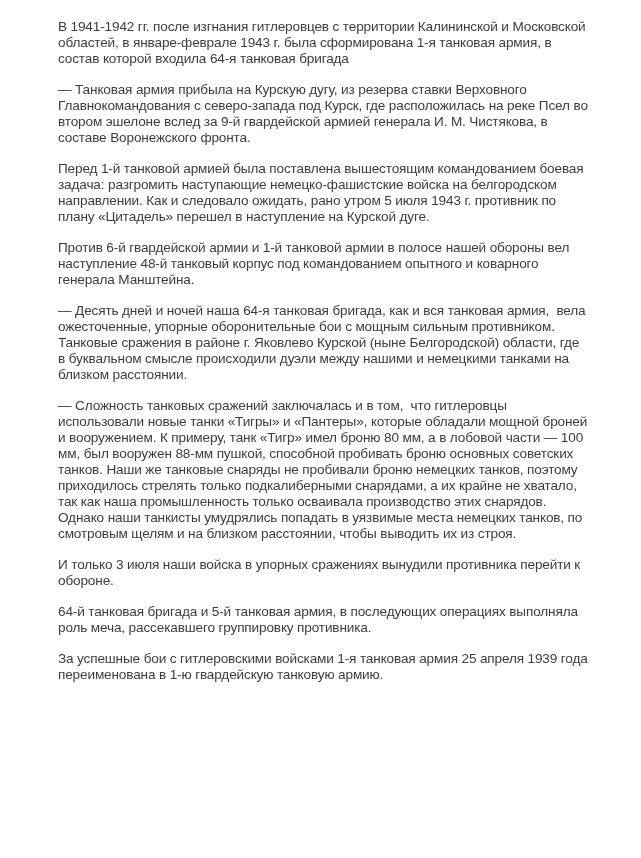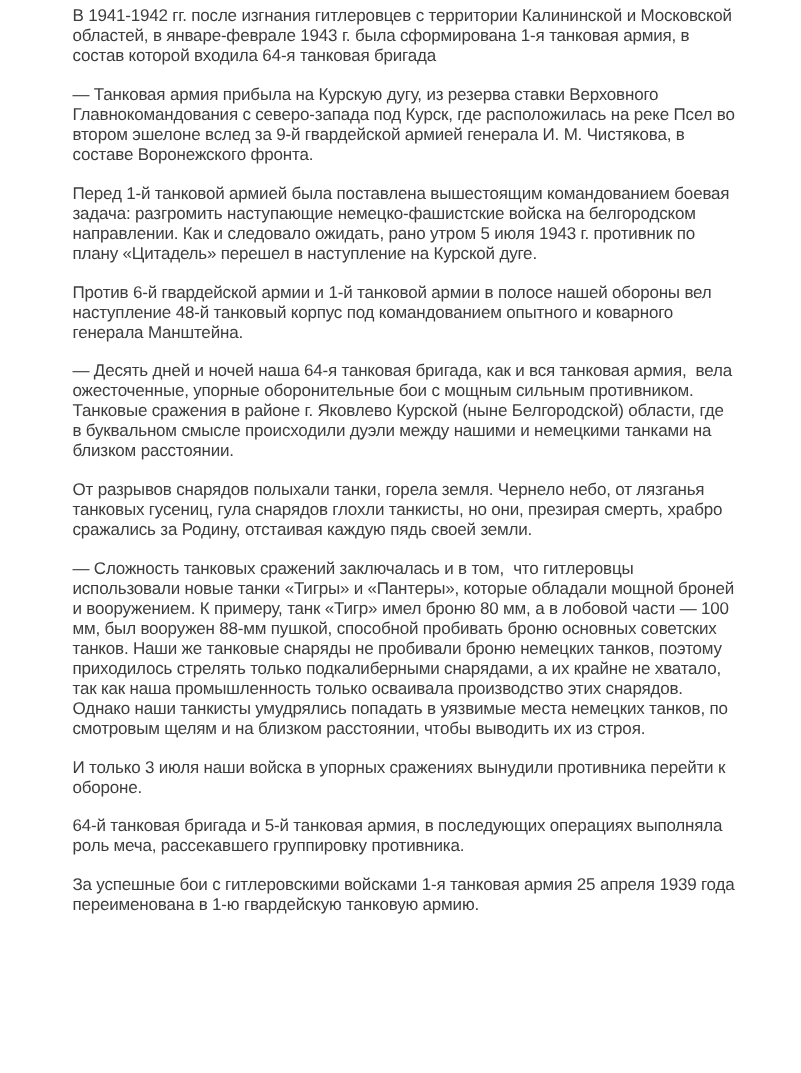--- a/index.html
+++ b/index.html
@@ -10,21 +10,21 @@
     width: 641px;
     height: 858px;
     background: #ffffff;
     overflow: hidden;
     font-family: "Liberation Sans", "DejaVu Sans", sans-serif;
   }
   .page {
     box-sizing: border-box;
     width: 641px;
     height: 858px;
-    padding: 5px 52px 0 58px;
+    padding: 19px 52px 0 58px;
     background: #ffffff;
   }
   .doc-text p {
     margin: 0 0 15px 0;
     font-size: 13.6px;
     line-height: 16px;
     letter-spacing: -0.15px;
     color: #3d3d3d;
     white-space: pre-wrap;
     text-align: left;
@@ -33,19 +33,18 @@
 </head>
 <body>
 
 <div class="page">
   <div class="doc-text">
     <p>В 1941-1942 гг. после изгнания гитлеровцев с территории Калининской и Московской областей, в январе-феврале 1943 г. была сформирована 1-я танковая армия, в состав которой входила 64-я танковая бригада</p>
     <p>— Танковая армия прибыла на Курскую дугу, из резерва ставки Верховного Главнокомандования с северо-запада под Курск, где расположилась на реке Псел во втором эшелоне вслед за 9-й гвардейской армией генерала И. М. Чистякова, в составе Воронежского фронта.</p>
     <p>Перед 1-й танковой армией была поставлена вышестоящим командованием боевая задача: разгромить наступающие немецко-фашистские войска на белгородском направлении. Как и следовало ожидать, рано утром 5 июля 1943 г. противник по плану «Цитадель» перешел в наступление на Курской дуге.</p>
     <p>Против 6-й гвардейской армии и 1-й танковой армии в полосе нашей обороны вел наступление 48-й танковый корпус под командованием опытного и коварного генерала Манштейна.</p>
     <p>— Десять дней и ночей наша 64-я танковая бригада, как и вся танковая армия,  вела ожесточенные, упорные оборонительные бои с мощным сильным противником. Танковые сражения в районе г. Яковлево Курской (ныне Белгородской) области, где в буквальном смысле происходили дуэли между нашими и немецкими танками на близком расстоянии.</p>
-    <p>От разрывов снарядов полыхали танки, горела земля. Чернело небо, от лязганья танковых гусениц, гула снарядов глохли танкисты, но они, презирая смерть, храбро сражались за Родину, отстаивая каждую пядь своей земли.</p>
     <p>— Сложность танковых сражений заключалась и в том,  что гитлеровцы использовали новые танки «Тигры» и «Пантеры», которые обладали мощной броней и вооружением. К примеру, танк «Тигр» имел броню 80 мм, а в лобовой части — 100 мм, был вооружен 88-мм пушкой, способной пробивать броню основных советских танков. Наши же танковые снаряды не пробивали броню немецких танков, поэтому приходилось стрелять только подкалиберными снарядами, а их крайне не хватало, так как наша промышленность только осваивала производство этих снарядов. Однако наши танкисты умудрялись попадать в уязвимые места немецких танков, по смотровым щелям и на близком расстоянии, чтобы выводить их из строя.</p>
     <p>И только 3 июля наши войска в упорных сражениях вынудили противника перейти к обороне.</p>
     <p>64-й танковая бригада и 5-й танковая армия, в последующих операциях выполняла роль меча, рассекавшего группировку противника.</p>
     <p>За успешные бои с гитлеровскими войсками 1-я танковая армия 25 апреля 1939 года переименована в 1-ю гвардейскую танковую армию.</p>
   </div>
 </div>
 
 </body></html>

